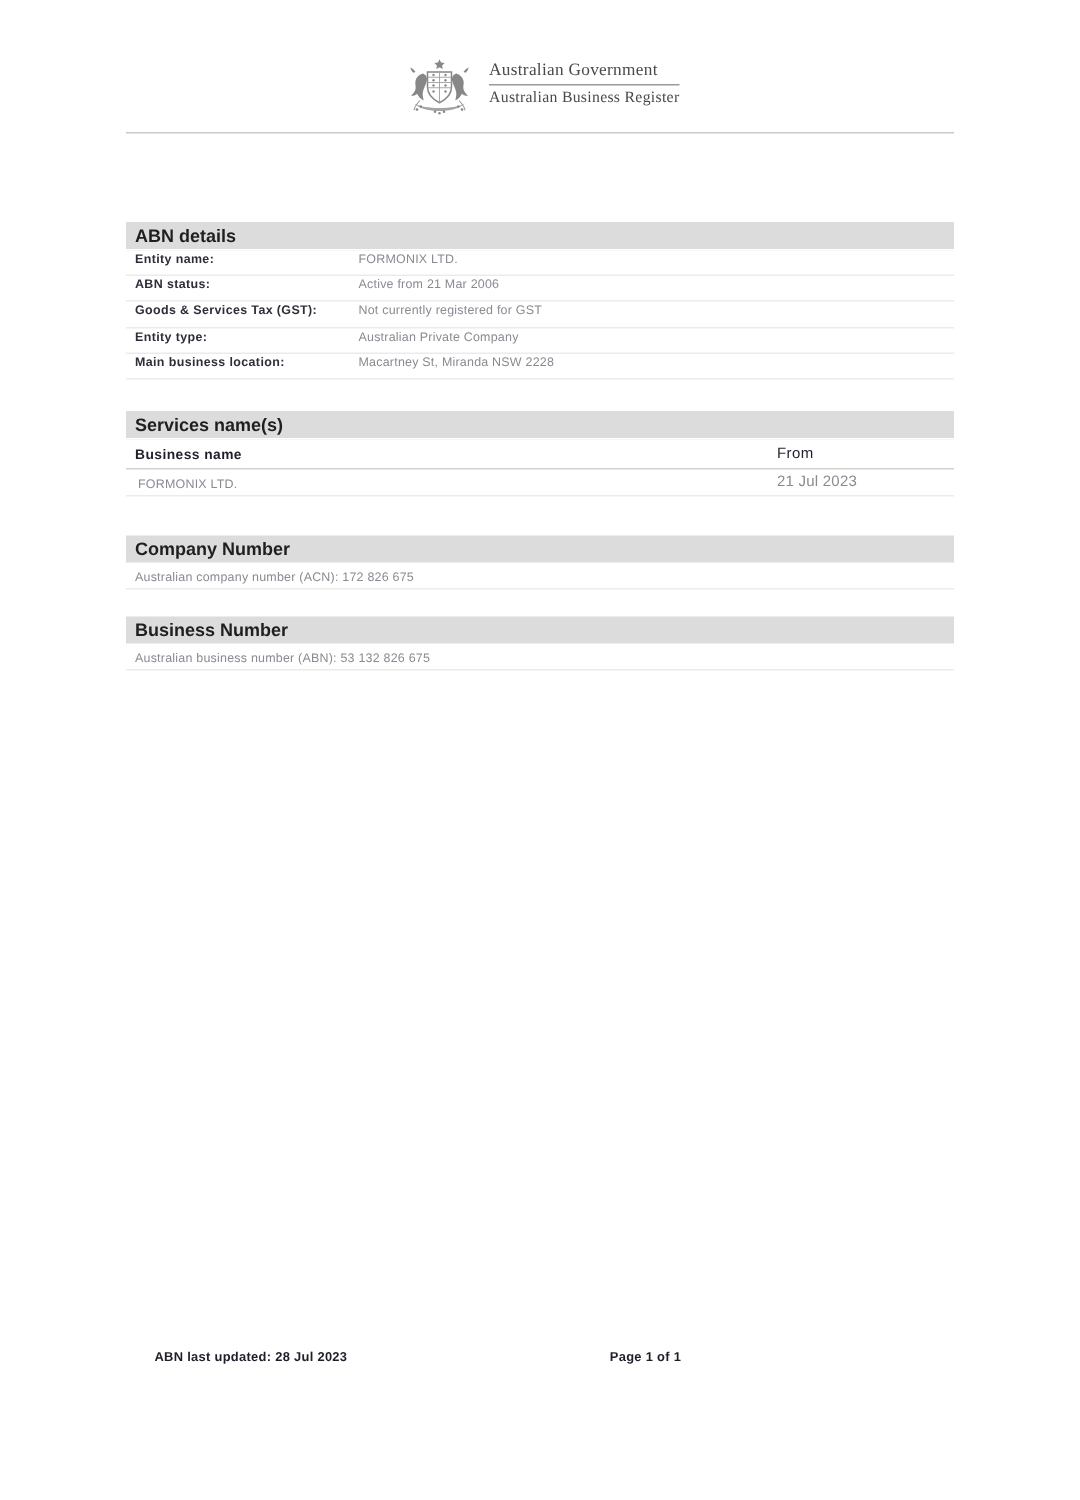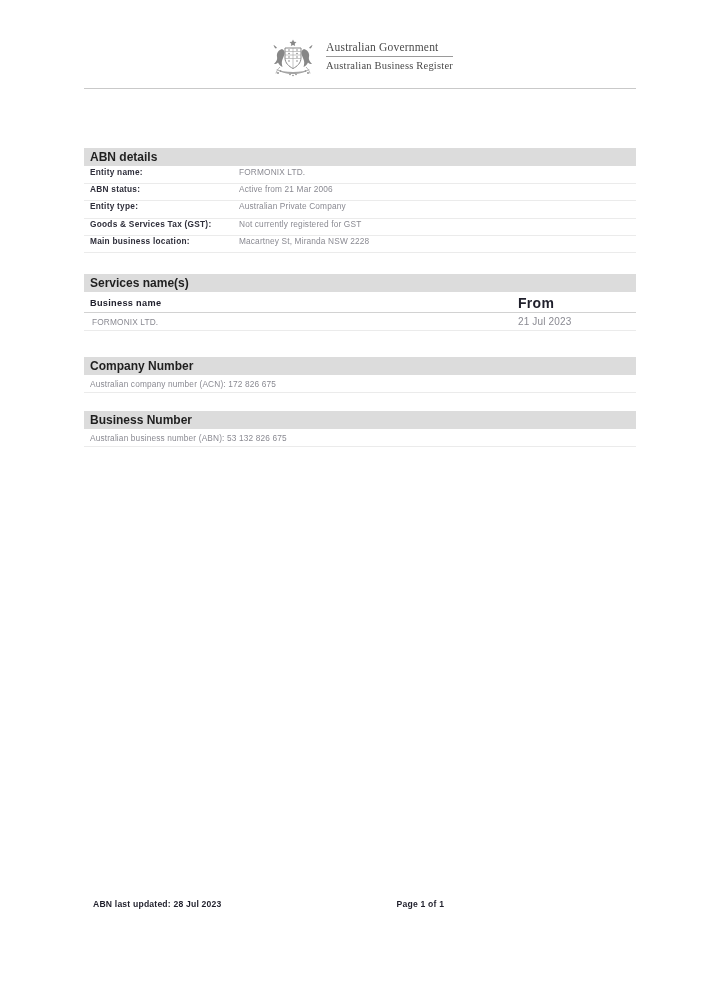--- a/index.html
+++ b/index.html
@@ -137,22 +137,22 @@
     flex: 1;
     padding-left: 6px;
     font-size: 9.2px;
     font-weight: bold;
     color: #1f1f2b;
     letter-spacing: 0.3px;
   }
   .bn-head .c2 {
     width: 118px;
     flex: none;
-    font-size: 14px;
-    font-weight: bold;
+    font-size: 10px;
+    font-weight: normal;
     color: #1f1f2b;
     letter-spacing: 0.3px;
   }
   .bn-row {
     display: flex;
     align-items: center;
     height: 18px;
     border-bottom: 1px solid #ebebeb;
     box-sizing: border-box;
   }
@@ -183,21 +183,21 @@
     color: #8a8a92;
     letter-spacing: 0.15px;
     border-bottom: 1px solid #ebebeb;
     box-sizing: border-box;
     white-space: nowrap;
   }
 
   
   .footer {
     position: absolute;
-    left: 6px;
+    left: 16px;
     top: 899px;
     width: 552px;
     display: flex;
   }
   .footer .f-left {
     font-size: 8.6px;
     font-weight: bold;
     color: #1f1f2b;
     letter-spacing: 0.2px;
     padding-left: 3px;
@@ -267,26 +267,26 @@
 
       <div class="drow">
         <div class="lbl">Entity name:</div>
         <div class="val">FORMONIX LTD.</div>
       </div>
       <div class="drow">
         <div class="lbl">ABN status:</div>
         <div class="val">Active from 21 Mar 2006</div>
       </div>
       <div class="drow">
+        <div class="lbl">Goods &amp; Services Tax (GST):</div>
+        <div class="val">Not currently registered for GST</div>
+      </div>
+      <div class="drow">
         <div class="lbl">Entity type:</div>
         <div class="val">Australian Private Company</div>
-      </div>
-      <div class="drow">
-        <div class="lbl">Goods &amp; Services Tax (GST):</div>
-        <div class="val">Not currently registered for GST</div>
       </div>
       <div class="drow">
         <div class="lbl">Main business location:</div>
         <div class="val">Macartney St, Miranda NSW 2228</div>
       </div>
     </div>
 
     <div class="section" style="top:274px;">
       <div class="section-bar">Services name(s)</div>
       <div class="bn-head">

